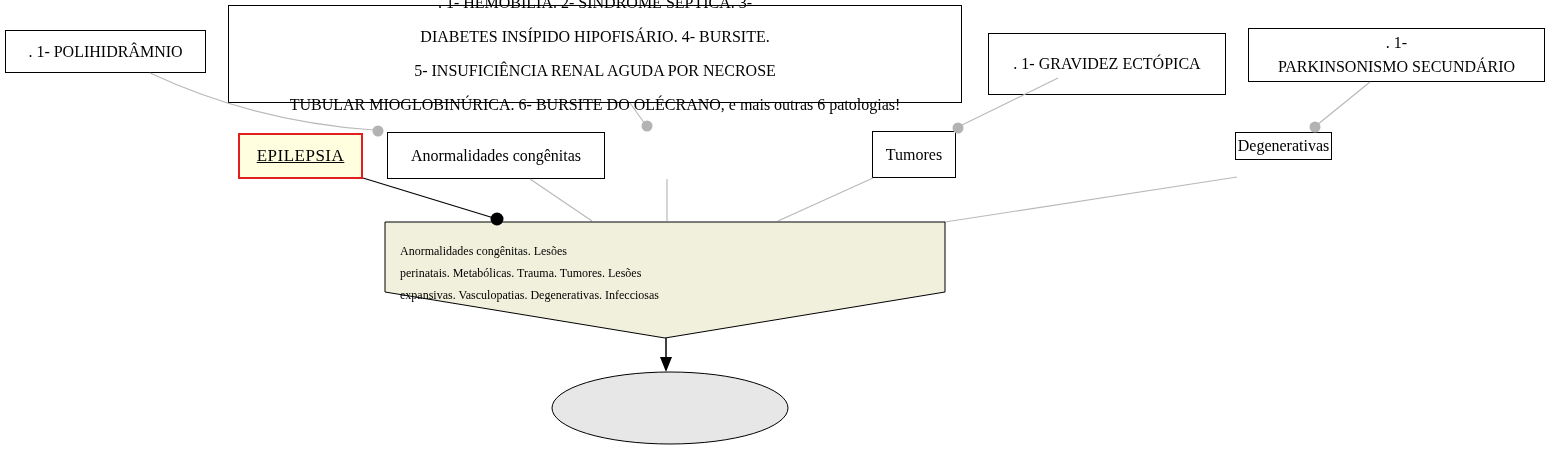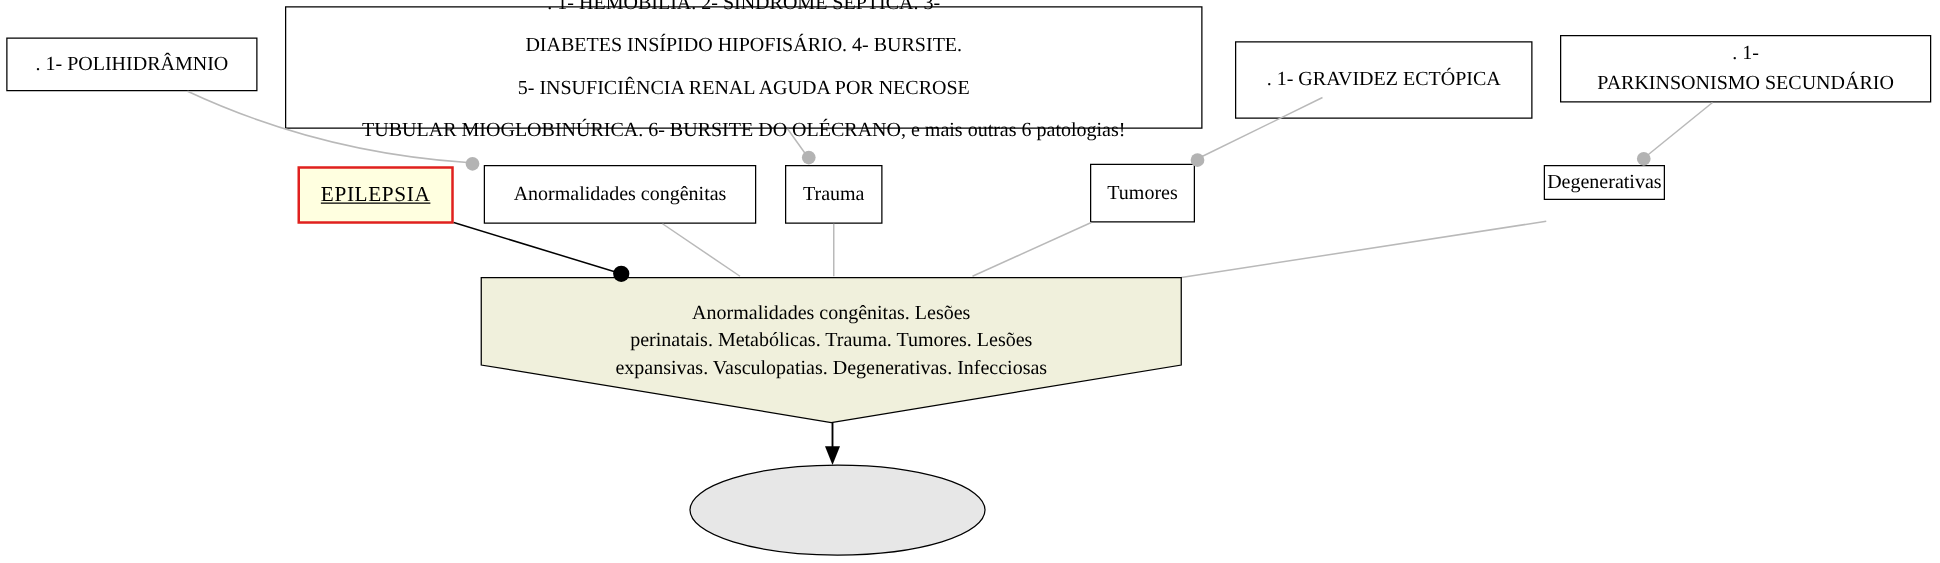--- a/index.html
+++ b/index.html
@@ -59,23 +59,23 @@
   .dot-gray  { fill: var(--dot_gray, #b3b3b3); stroke: none; }
   .dot-black { fill: var(--dot_black, #000);   stroke: none; }
   .pentagon  { fill: var(--pentagon_fill, #f0f0dc); stroke: var(--node_border, #000); stroke-width: 1; }
   .defellipse{ fill: var(--ellipse_fill, #e7e7e7);  stroke: var(--node_border, #000); stroke-width: 1; }
   .arrow-stem { stroke: #000; stroke-width: 1.5; }
   .arrow-head { fill: #000; }
 
   .float-label {
     position: absolute;
     z-index: 3;
-    text-align: center;
+    text-align: left;
     white-space: pre-line;
-    font-size: 16px;
+    font-size: 12px;
     line-height: 22px;
     pointer-events: none;
   }
   #label-causas    { left: 400px; top: 240px; width: 530px; }
   #label-definicao { left: 550px; top: 387px; width: 240px; }
 </style>
 </head>
 <body>
 
 <div class="canvas">
@@ -101,23 +101,20 @@
   </div>
 
   <div class="node" id="node-epilepsia">
     <span class="lbl">EPILEPSIA</span>
   </div>
 
   <div class="node" id="node-anormalidades">
     <span class="lbl">Anormalidades congênitas</span>
   </div>
 
-  <div class="node" id="node-trauma">
-    <span class="lbl">Trauma</span>
-  </div>
 
   <div class="node" id="node-tumores">
     <span class="lbl">Tumores</span>
   </div>
 
   <div class="node" id="node-degenerativas">
     <span class="lbl">Degenerativas</span>
   </div>
 
   <svg class="wires" width="1552" height="450" viewBox="0 0 1552 450">

